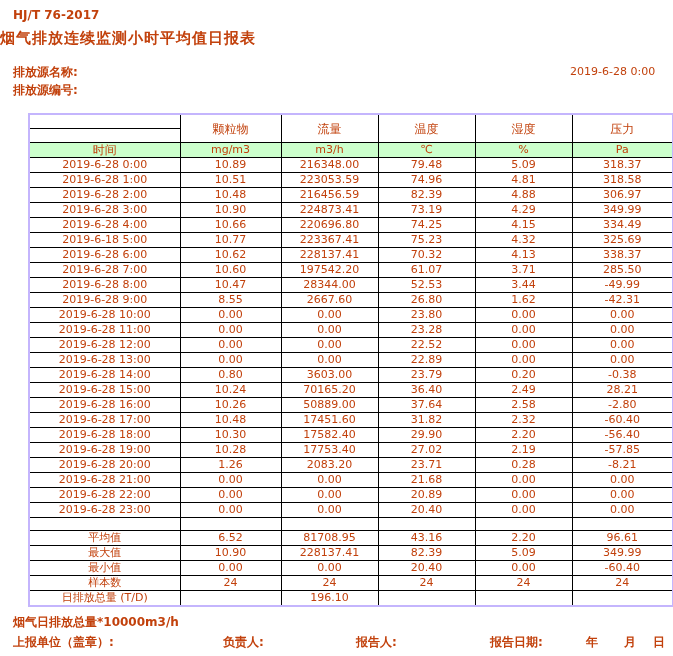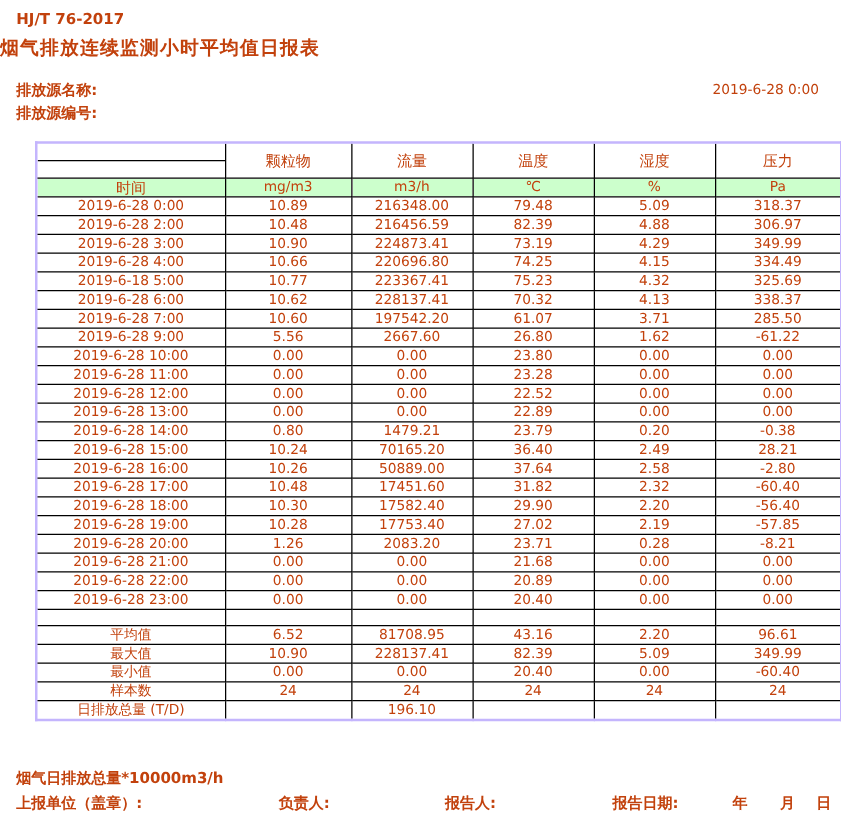--- a/index.html
+++ b/index.html
@@ -70,20 +70,28 @@
     <tbody id="data-rows">
         <tr>
           <td>2019-6-28 0:00</td>
           <td>10.89</td>
           <td>216348.00</td>
           <td>79.48</td>
           <td>5.09</td>
           <td>318.37</td>
         </tr>
         <tr>
+          <td>2019-6-28 1:00</td>
+          <td>10.51</td>
+          <td>223053.59</td>
+          <td>74.96</td>
+          <td>4.81</td>
+          <td>318.58</td>
+        </tr>
+        <tr>
           <td>2019-6-28 2:00</td>
           <td>10.48</td>
           <td>216456.59</td>
           <td>82.39</td>
           <td>4.88</td>
           <td>306.97</td>
         </tr>
         <tr>
           <td>2019-6-28 3:00</td>
           <td>10.90</td>
@@ -118,26 +126,34 @@
         </tr>
         <tr>
           <td>2019-6-28 7:00</td>
           <td>10.60</td>
           <td>197542.20</td>
           <td>61.07</td>
           <td>3.71</td>
           <td>285.50</td>
         </tr>
         <tr>
+          <td>2019-6-28 8:00</td>
+          <td>10.47</td>
+          <td>28344.00</td>
+          <td>52.53</td>
+          <td>3.44</td>
+          <td>-49.99</td>
+        </tr>
+        <tr>
           <td>2019-6-28 9:00</td>
-          <td>5.56</td>
+          <td>8.55</td>
           <td>2667.60</td>
           <td>26.80</td>
           <td>1.62</td>
-          <td>-61.22</td>
+          <td>-42.31</td>
         </tr>
         <tr>
           <td>2019-6-28 10:00</td>
           <td>0.00</td>
           <td>0.00</td>
           <td>23.80</td>
           <td>0.00</td>
           <td>0.00</td>
         </tr>
         <tr>
@@ -160,21 +176,21 @@
           <td>2019-6-28 13:00</td>
           <td>0.00</td>
           <td>0.00</td>
           <td>22.89</td>
           <td>0.00</td>
           <td>0.00</td>
         </tr>
         <tr>
           <td>2019-6-28 14:00</td>
           <td>0.80</td>
-          <td>1479.21</td>
+          <td>3603.00</td>
           <td>23.79</td>
           <td>0.20</td>
           <td>-0.38</td>
         </tr>
         <tr>
           <td>2019-6-28 15:00</td>
           <td>10.24</td>
           <td>70165.20</td>
           <td>36.40</td>
           <td>2.49</td>

